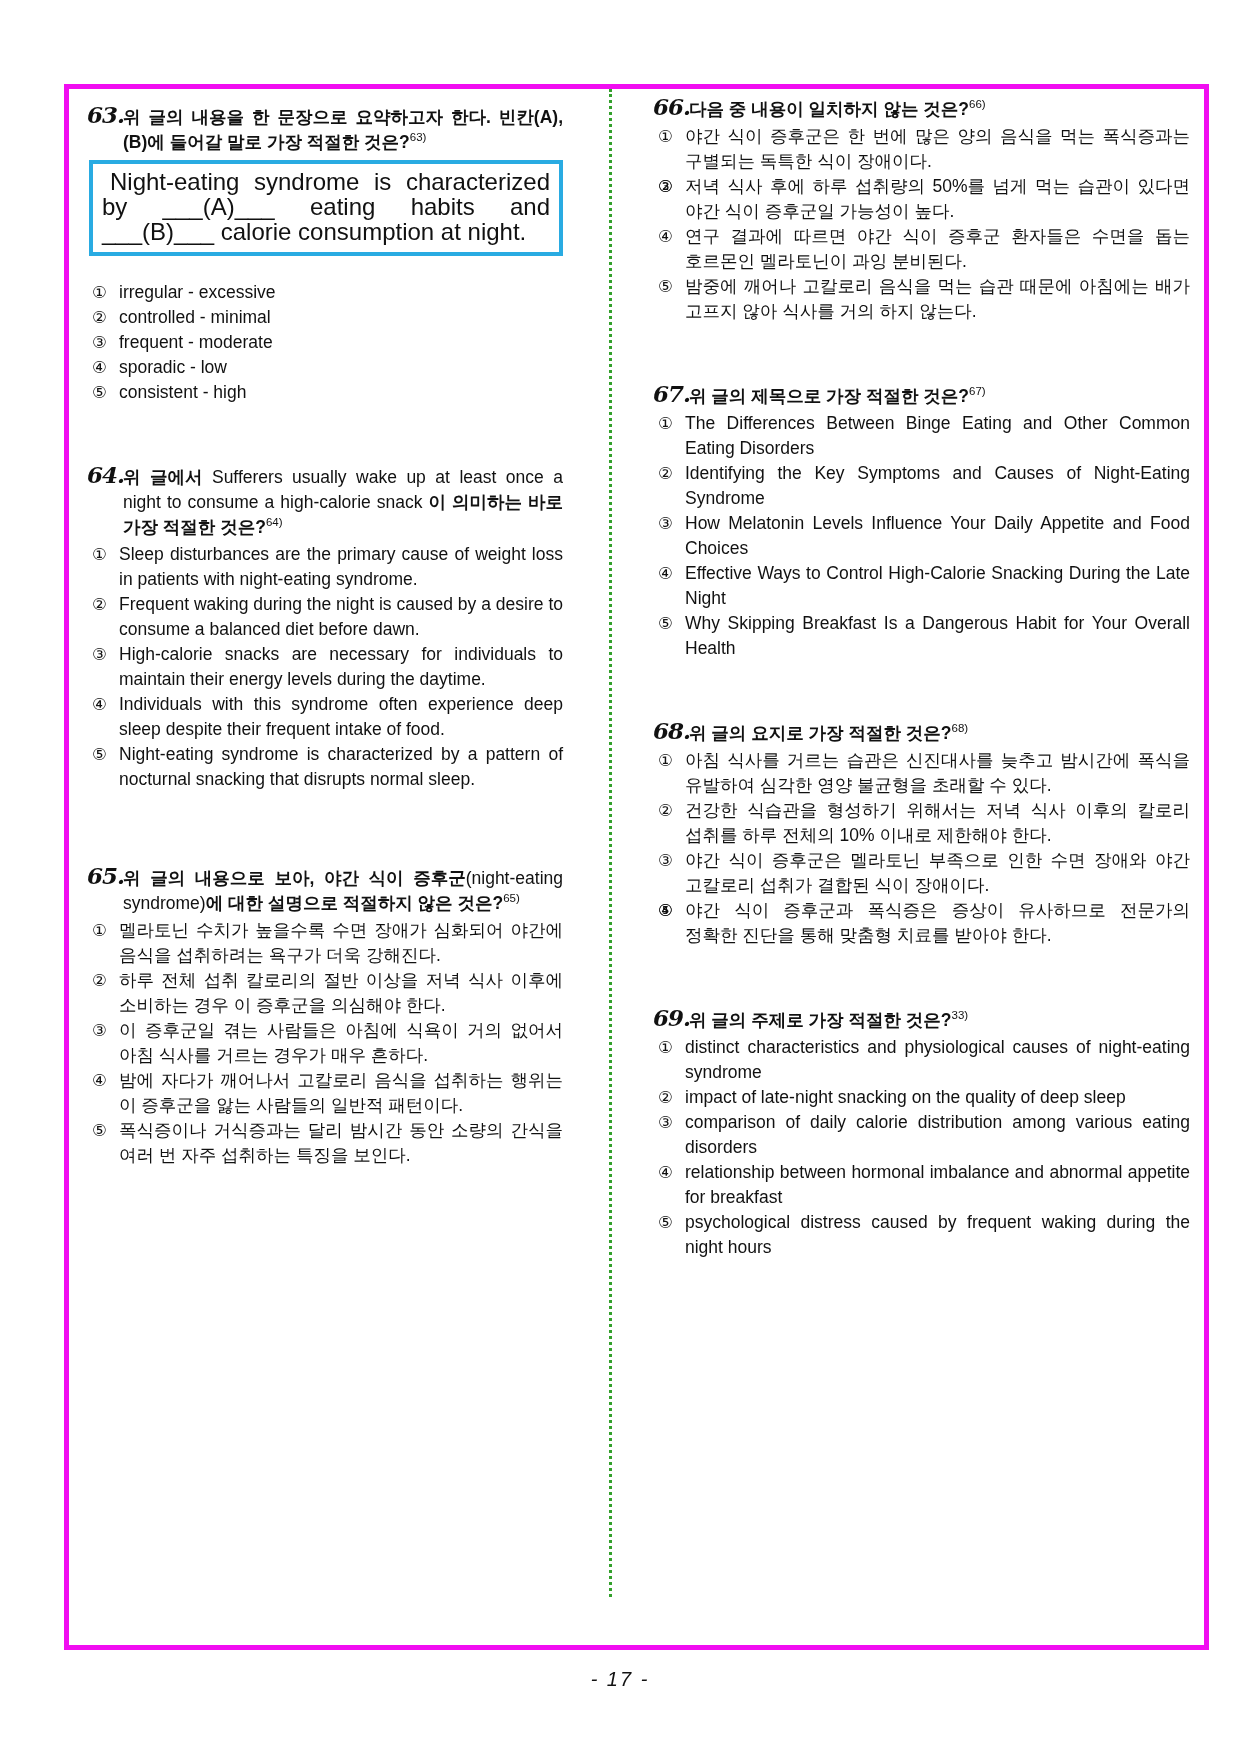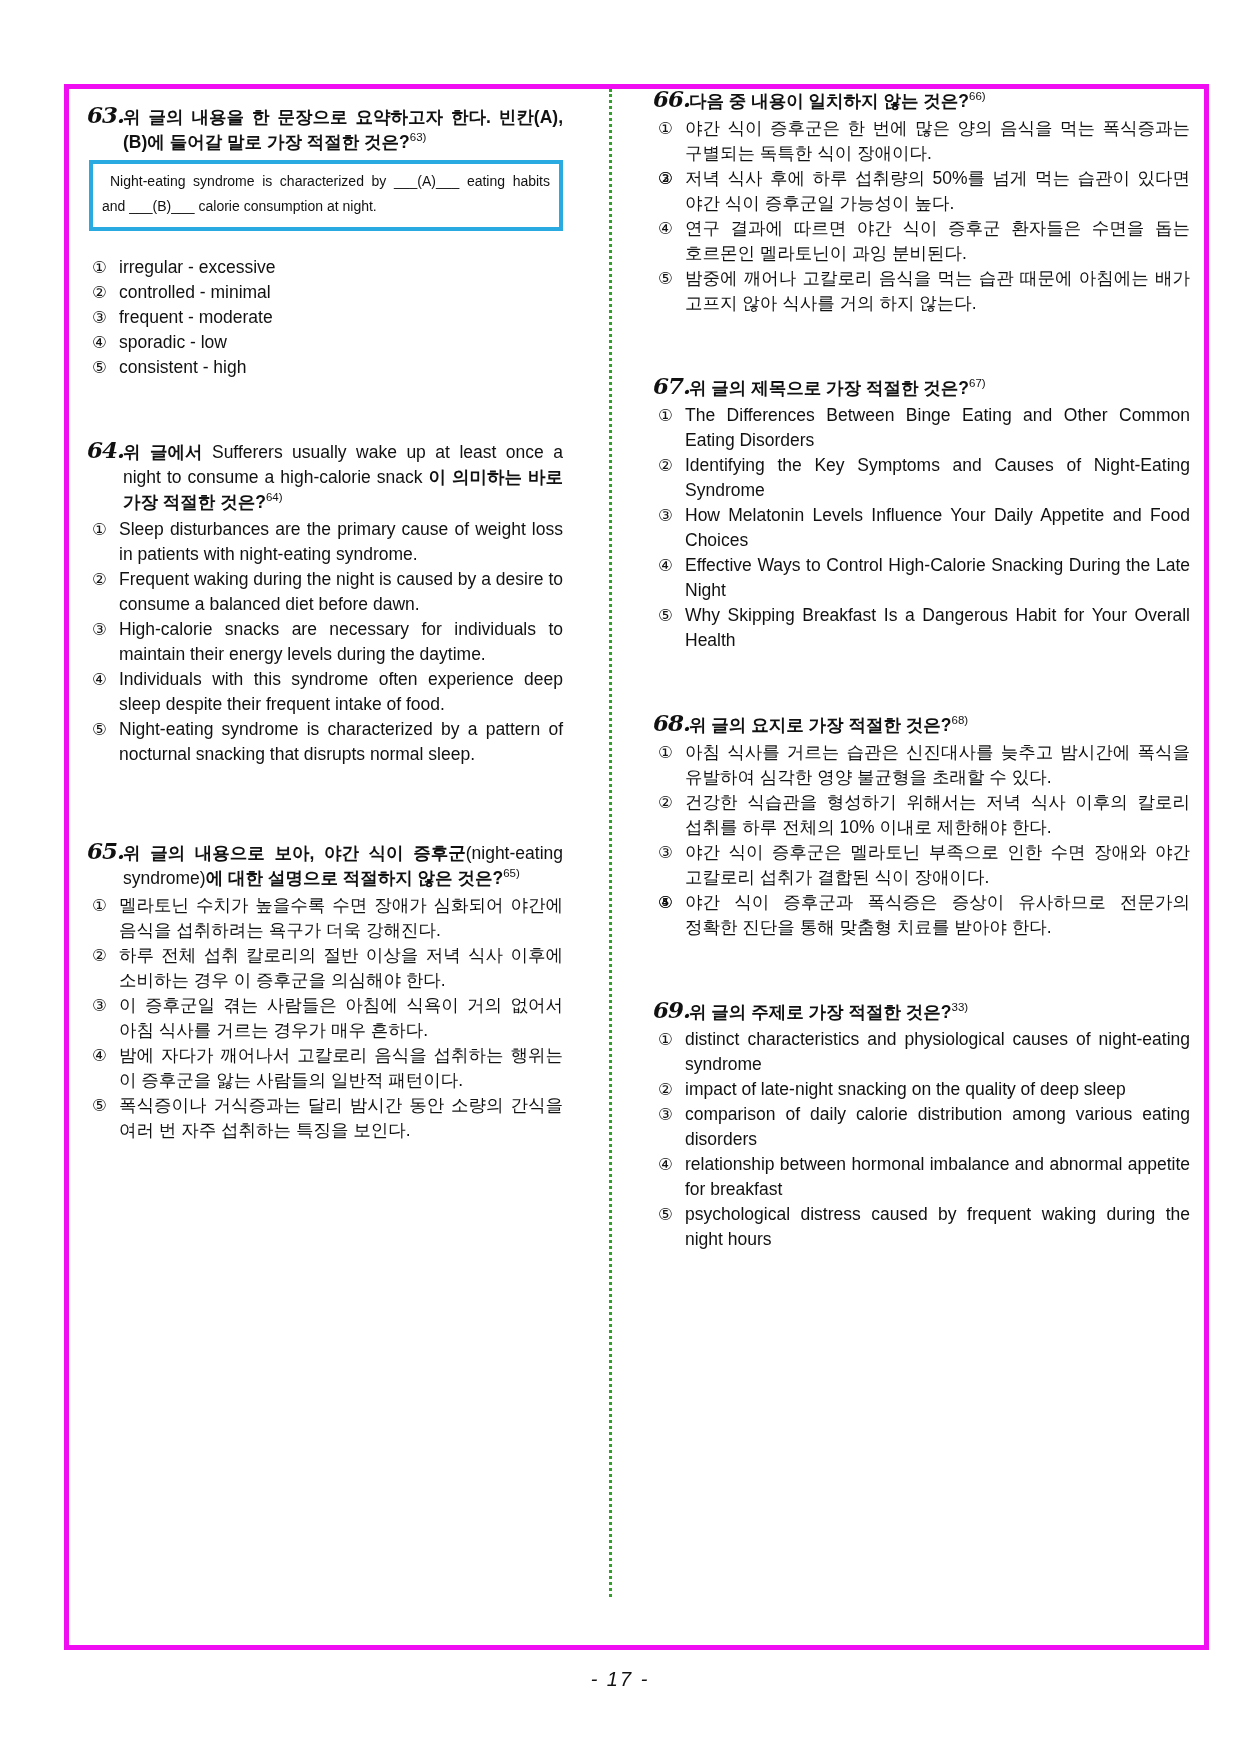--- a/index.html
+++ b/index.html
@@ -15,39 +15,39 @@
   }
   .frame{
     position:absolute;left:64px;top:84px;width:1145px;height:1566px;
     border:5px solid var(--frame-border,#F10DF1);
     background:#fff;
   }
   .cols{display:flex;height:100%;}
   .col{font-size:17.5px;line-height:25px;word-break:keep-all;}
   .col-left{width:540px;padding:16px 46px 0 20px;}
   .divider{width:0;border-left:3px dotted var(--column-divider,#33A02C);align-self:stretch;margin-bottom:48px;}
-  .col-right{flex:1;padding:0 14px 0 43px;}
+  .col-right{flex:1;padding:8px 14px 0 43px;}
 
   .q{margin-bottom:60px;}
   .q.gap-lg{margin-bottom:74px;}
   .q:last-child{margin-bottom:0;}
 
   .q-head{position:relative;padding-left:34px;font-weight:bold;text-align:justify;}
   .q-num{
     position:absolute;left:-2px;top:-3px;
     font-family:"DejaVu Serif","Liberation Serif",serif;
     font-style:italic;font-weight:bold;font-size:23px;letter-spacing:-1px;
   }
   .q-head .en{font-weight:normal;}
   .q-head sup{font-size:11.5px;font-weight:normal;vertical-align:super;line-height:0;}
 
   .sum-box{
     border:4px solid var(--summary-box-border,#29ABE2);
     margin-top:5px;padding:5px 9px 8px 9px;
-    font-size:14px;text-align:justify;
+    font-size:24px;text-align:justify;
   }
   .sum-box .inner{display:block;text-indent:8px;}
 
   .opts{margin-top:2px;}
   .opts.gap-top{margin-top:24px;}
   .opt{position:relative;padding-left:30px;text-align:justify;}
   .opt .m{position:absolute;left:3px;top:0;font-size:16.5px;}
 
   .page-number{
     position:absolute;left:0;top:1668px;width:100%;

